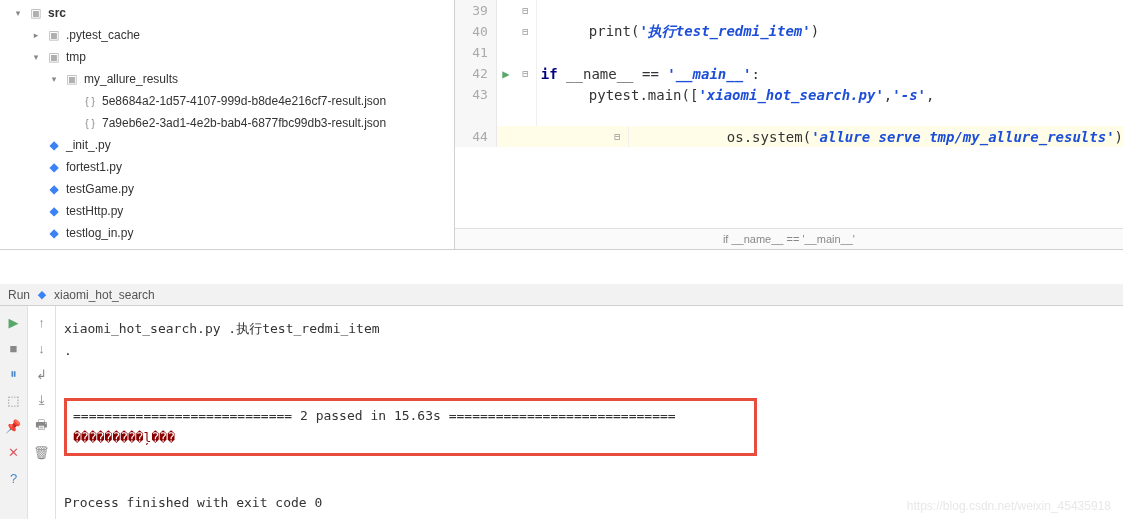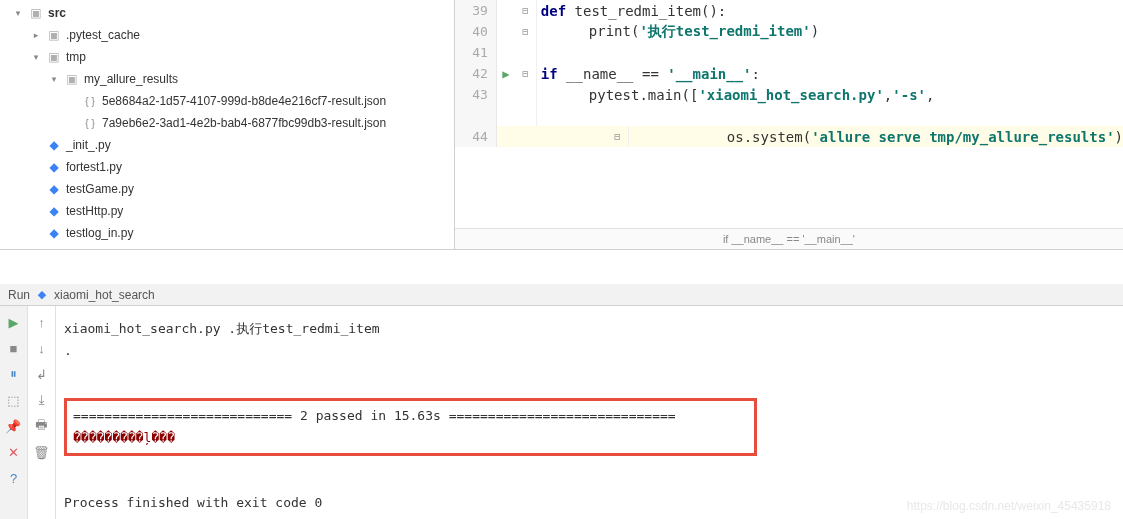--- a/index.html
+++ b/index.html
@@ -17,21 +17,21 @@
 .bold { font-weight: bold; }
 .editor-panel { flex: 1; display: flex; flex-direction: column; background: #fff; }
 .code-area { flex: 1; font-family: Consolas, monospace; font-size: 14px; overflow: hidden; }
 .code-line { display: flex; height: 21px; align-items: center; }
 .gutter { width: 42px; text-align: right; padding-right: 8px; color: #aaa; background: #f7f7f7; border-right: 1px solid #e8e8e8; height: 100%; display: flex; align-items: center; justify-content: flex-end; font-size: 13px; }
 .fold-col { width: 22px; display: flex; align-items: center; justify-content: center; color: #999; font-size: 10px; border-right: 1px solid #f0f0f0; height: 100%; }
 .mark-col { width: 18px; display: flex; align-items: center; justify-content: center; height: 100%; }
 .code-txt { padding-left: 6px; white-space: pre; }
 .hl-line { background: #fffde7; gap: 46px; }
 .kw { color: #000080; font-weight: bold; }
-.str { color: #0f766e; font-weight: bold; }
+.str { color: #1d4ed8; font-weight: bold; font-style: italic; }
 .play { color: #59a869; font-size: 12px; }
 .breadcrumb { border-top: 1px solid #e0e0e0; padding: 4px 18px; font-size: 11px; color: #888; background: #fafafa; text-align: center; margin-top: 40px; }
 .run-header { height: 22px; background: #f2f2f2; border-bottom: 1px solid #d0d0d0; display: flex; align-items: center; padding-left: 8px; font-size: 12px; color: #555; margin-top: 34px; }
 .run-header .ico-py { font-size: 11px; margin: 0 4px; }
 .run-body { flex: 1; display: flex; overflow: hidden; }
 .gutter-left { width: 28px; background: #f2f2f2; border-right: 1px solid #e0e0e0; display: flex; flex-direction: column; align-items: center; padding-top: 6px; gap: 6px; }
 .gutter-left2 { width: 28px; border-right: 1px solid #e0e0e0; background: #fff; display: flex; flex-direction: column; align-items: center; padding-top: 6px; gap: 6px; }
 .tool-btn { width: 20px; height: 20px; display: flex; align-items: center; justify-content: center; font-size: 13px; color: #666; cursor: pointer; border-radius: 2px; }
 .green { color: #59a869; }
 .red { color: #db5860; }
@@ -117,21 +117,20 @@
       <span class="tree-label">xiaomi.py</span>
     </div>
   </div>
 
   <div class="editor-panel">
     <div class="code-area">
       <div class="code-line">
         <div class="gutter">39</div>
         <div class="mark-col"></div>
         <div class="fold-col">⊟</div>
-        <div class="code-txt code-indent-0"><span class="kw">def</span><span> test_redmi_item():</span></div>
       </div>
       <div class="code-line">
         <div class="gutter">40</div>
         <div class="mark-col"></div>
         <div class="fold-col">⊟</div>
         <div class="code-txt code-indent-2"><span>print</span>(<span class="str">'执行test_redmi_item'</span>)</div>
       </div>
       <div class="code-line">
         <div class="gutter">41</div>
         <div class="mark-col"></div>

